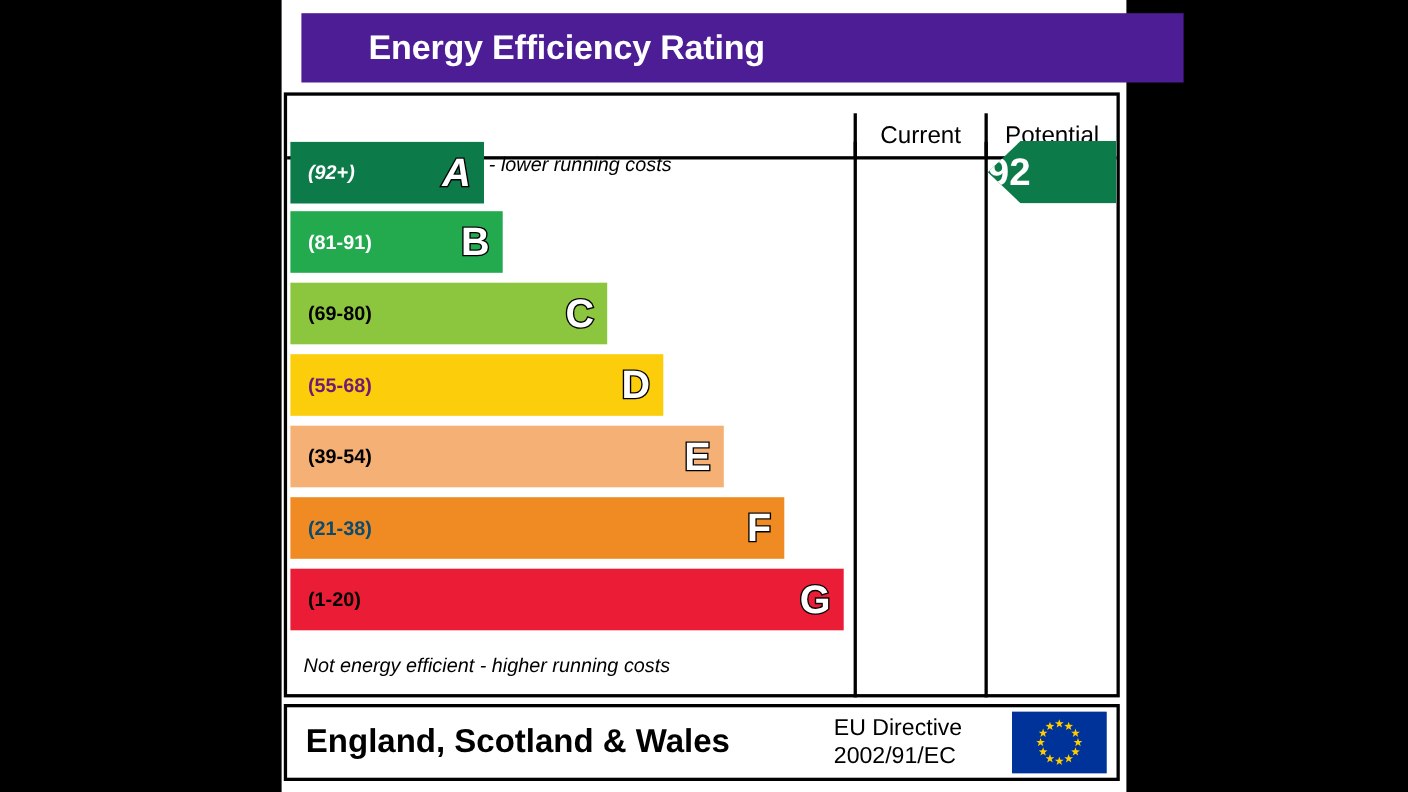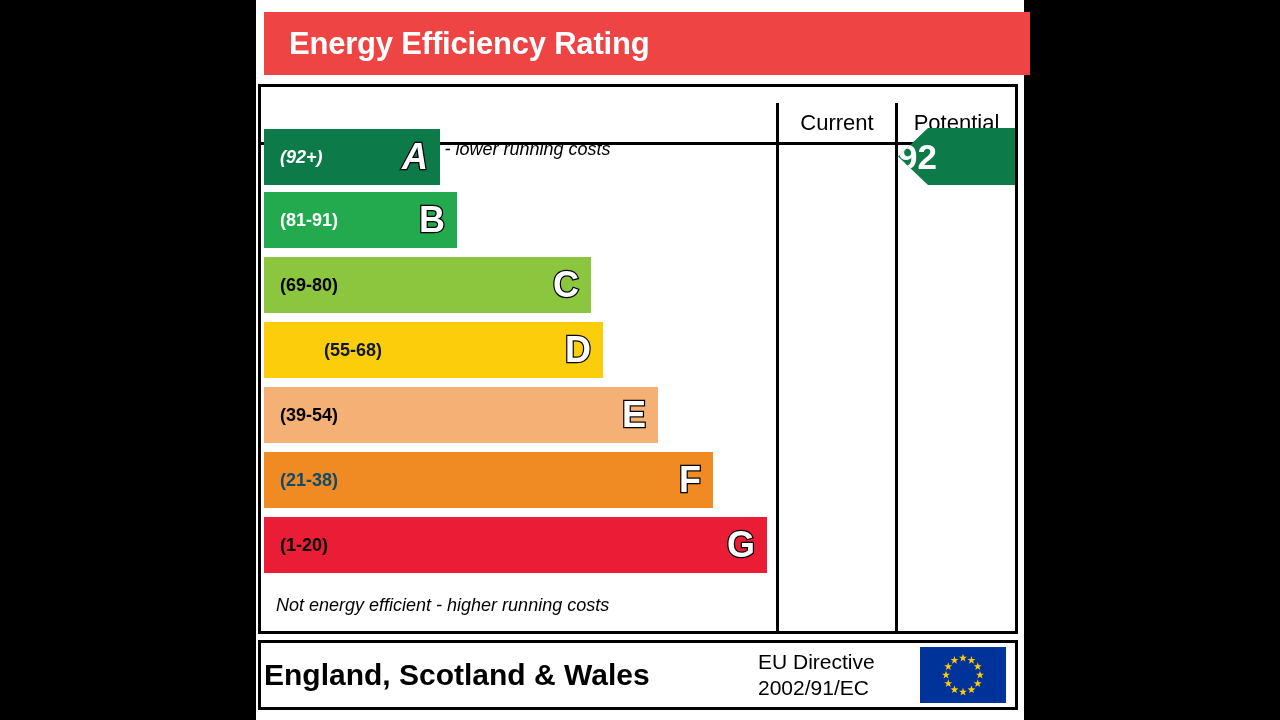--- a/index.html
+++ b/index.html
@@ -20,27 +20,28 @@
     left: 256px;
     top: 0;
     width: 768px;
     height: 720px;
     background: #ffffff;
   }
 
   
   #title-banner {
     position: absolute;
-    left: 8px;
+    left: 18px;
     top: 12px;
     width: 766px;
     height: 63px;
-    background: #ef4444;
-    display: flex;
-    align-items: center;
+    background: #4c1d95;
+    display: flex;
+    align-items: center;
+    padding-left: 36px;
   }
   #title-text {
     color: #ffffff;
     font-size: 31px;
     font-weight: bold;
     letter-spacing: -0.2px;
     padding-left: 25px;
   }
 
   
@@ -165,21 +166,21 @@
     left: 2px;
     top: 640px;
     width: 760px;
     height: 70px;
     border: 3px solid #000000;
     box-sizing: border-box;
     background: #ffffff;
   }
   #footer-region {
     position: absolute;
-    left: 3px;
+    left: 17px;
     top: 50%;
     transform: translateY(-50%);
     font-size: 30px;
     font-weight: bold;
     color: #000000;
     white-space: nowrap;
   }
   #footer-directive {
     position: absolute;
     left: 497px;
@@ -224,26 +225,26 @@
       <div class="edge-note" id="note-bottom">Not energy efficient - higher running costs</div>
 
       <div class="band-row" style="width: 176px; top: 0px; background: rgb(13, 122, 74); font-style: italic;">
         <span class="band-range" style="color: rgb(255, 255, 255);">(92+)</span>
         <span class="band-letter">A</span>
       </div>
       <div class="band-row" style="width: 193px; top: 63px; background: rgb(35, 169, 78);">
         <span class="band-range" style="color: rgb(255, 255, 255);">(81-91)</span>
         <span class="band-letter">B</span>
       </div>
-      <div class="band-row" style="width: 327px; top: 128px; background: rgb(140, 198, 62); gap: 12px;">
+      <div class="band-row" style="width: 288px; top: 128px; background: rgb(140, 198, 62); gap: 12px;">
         <span class="band-range" style="color: rgb(0, 0, 0);">(69-80)</span>
         <span class="band-letter">C</span>
       </div>
       <div class="band-row" style="width: 339px; top: 193px; background: rgb(251, 205, 10);">
-        <span class="band-range" style="color: #0f172a; margin-left: 44px;">(55-68)</span>
+        <span class="band-range" style="color: #701a75;">(55-68)</span>
         <span class="band-letter">D</span>
       </div>
       <div class="band-row" style="width: 394px; top: 258px; background: rgb(245, 177, 117);">
         <span class="band-range" style="color: rgb(0, 0, 0);">(39-54)</span>
         <span class="band-letter">E</span>
       </div>
       <div class="band-row" style="width: 449px; top: 323px; background: rgb(240, 138, 34);">
         <span class="band-range" style="color: #0c4a6e;">(21-38)</span>
         <span class="band-letter">F</span>
       </div>

